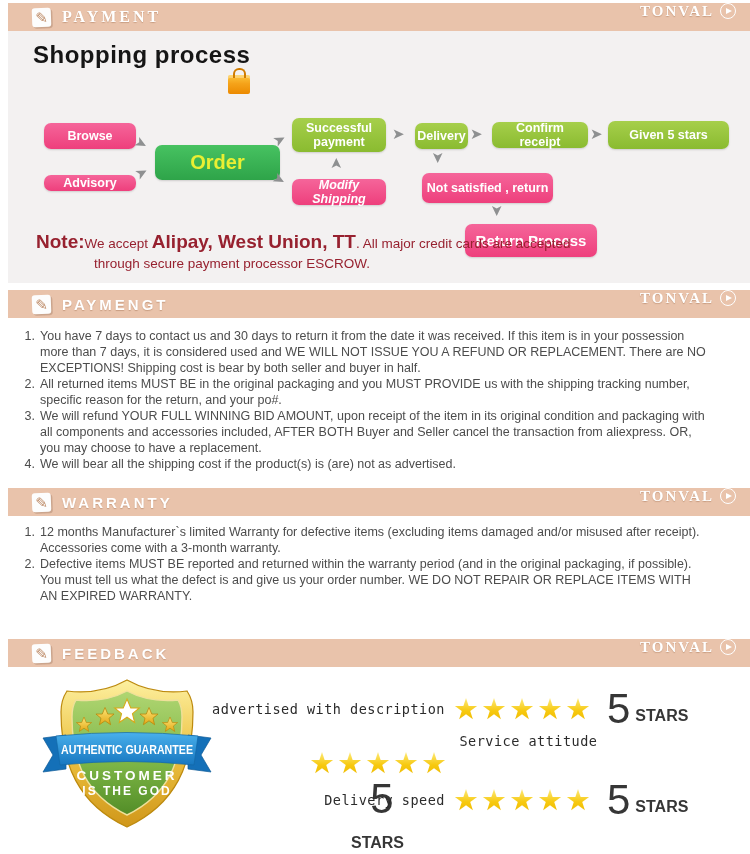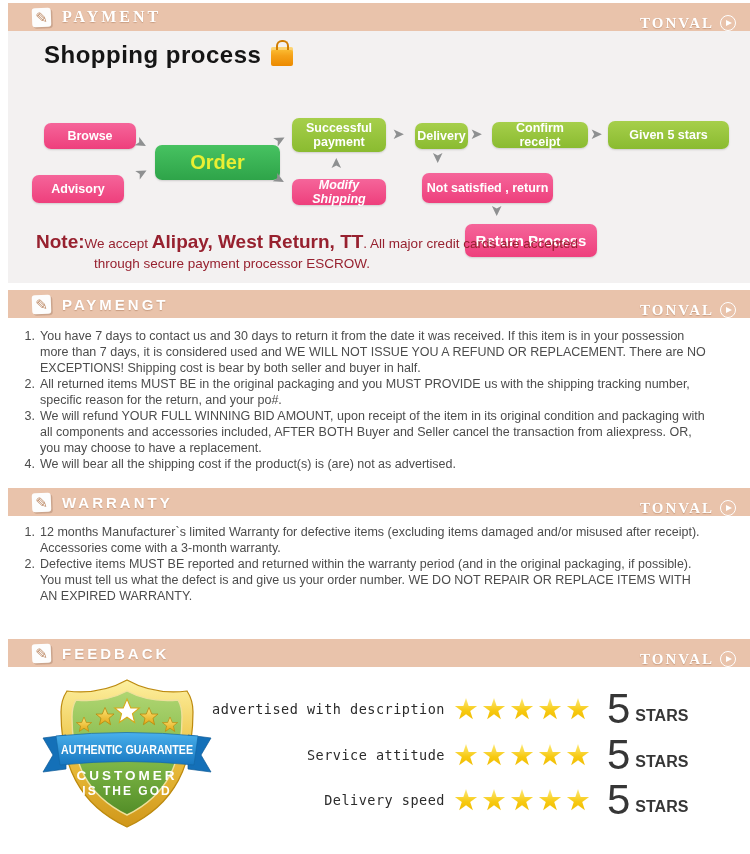--- a/index.html
+++ b/index.html
@@ -9,47 +9,47 @@
   
   .bar{position:absolute;left:8px;right:0;height:28px;background:#e9c3ab;
        display:flex;align-items:center;}
   .note-icon{width:19px;height:19px;background:#fdfdfd;border-radius:3px;
        margin:0 11px 0 24px;display:flex;align-items:center;justify-content:center;
        box-shadow:1.5px 1.5px 0 rgba(150,110,85,.35);transform:rotate(-2deg);flex:none;}
   .note-icon .pencil{font-size:15px;color:#bd8a66;line-height:1;}
   .bar-title{color:#fff;font-size:15px;font-weight:bold;letter-spacing:3px;
        text-shadow:0 1px 1px rgba(160,110,80,.45);}
   .bar-title.serif{font-family:"Liberation Serif", serif;font-size:16px;}
-  .brand{position:absolute;right:14px;top:0;height:40px;display:flex;align-items:center;}
+  .brand{position:absolute;right:14px;top:0;height:40px;display:flex;align-items:flex-start;}
   .brand-text{color:#fff;font-family:"Liberation Serif", serif;font-weight:bold;
        font-size:15px;letter-spacing:2px;text-shadow:0 1px 1px rgba(160,110,80,.45);}
   .play-circle{width:14px;height:14px;border:1.6px solid #fff;border-radius:50%;
        display:inline-flex;align-items:center;justify-content:center;margin-left:6px;flex:none;}
   .play-circle i{display:block;width:0;height:0;border-left:6px solid #fff;
        border-top:3.5px solid transparent;border-bottom:3.5px solid transparent;margin-left:2px;}
 
   #bar1{top:3px;} #bar2{top:290px;} #bar3{top:488px;} #bar4{top:639px;}
 
   
   #panel1{position:absolute;left:8px;top:31px;width:742px;height:252px;background:#f3f1f1;}
-  .sp-title-row{position:absolute;left:36px;top:10px;display:flex;align-items:flex-start;}
+  .sp-title-row{position:absolute;left:25px;top:10px;display:flex;align-items:flex-end;flex-direction:column;}
   .sp-title{font-size:24px;font-weight:900;color:#151515;letter-spacing:0.5px;}
   .bag{display:inline-block;width:22px;height:19px;margin-left:10px;margin-top:6px;position:relative;
        background:linear-gradient(180deg,#fdc63c 0%,#f5a31a 45%,#ec8a00 100%);border-radius:2px;
        box-shadow:inset 0 3px 0 rgba(255,255,255,.3);}
   .bag::before{content:"";position:absolute;left:5px;top:-7px;width:9px;height:8px;
        border:2.5px solid #d07c00;border-bottom:none;border-radius:6px 6px 0 0;}
 
   .fb{position:absolute;border-radius:7px;color:#fff;font-weight:bold;font-size:12.5px;
       display:flex;align-items:center;justify-content:center;text-align:center;line-height:1.15;
       box-shadow:0 1px 2px rgba(0,0,0,.15);padding:1px 2px;box-sizing:border-box;}
   .pink{background:linear-gradient(180deg,#f5659a 0%,#ee3f7c 100%);}
   .lime{background:linear-gradient(180deg,#a6cf4b 0%,#8abb30 100%);}
   #n-browse{left:36px;top:92px;width:92px;height:26px;}
-  #n-advisory{left:24px;top:144px;width:92px;height:28px;}
+  #n-advisory{left:36px;top:144px;width:92px;height:16px;}
   #n-order{left:147px;top:114px;width:125px;height:35px;font-size:20px;color:#e9ef33;
       background:linear-gradient(180deg,#47c261 0%,#2ea449 100%);}
   #n-successful{left:284px;top:87px;width:94px;height:34px;}
   #n-modify{left:284px;top:148px;width:94px;height:26px;font-style:italic;}
   #n-delivery{left:407px;top:92px;width:53px;height:26px;}
   #n-confirm{left:484px;top:91px;width:96px;height:26px;}
   #n-given{left:600px;top:90px;width:121px;height:28px;}
   #n-notsat{left:414px;top:142px;width:131px;height:30px;}
   #n-return{left:457px;top:193px;width:132px;height:33px;font-size:15px;}
 
@@ -74,21 +74,21 @@
   
   .terms{position:absolute;left:18px;width:706px;color:#4c4c4c;font-size:12.5px;line-height:16px;}
   #terms1{top:328px;} #terms2{top:524px;}
   .term{display:flex;}
   .term .num{width:17px;flex:none;text-align:right;margin-right:5px;}
   .term .txt{width:668px;}
 
   
   #badge-wrap{position:absolute;left:40px;top:676px;width:175px;height:162px;}
   .fb-row{position:absolute;left:0;width:750px;height:44px;display:flex;align-items:center;}
-  #fbr0{top:687px;} #fbr1{top:733px;} #fbr2{top:778px;}
+  #fbr0{top:687px;} #fbr1{top:733px;flex-direction:column;} #fbr2{top:778px;}
   .fb-label{width:445px;text-align:right;font-family:"DejaVu Sans Mono", monospace;
       font-size:13.5px;letter-spacing:0.5px;color:#2b2b2b;flex:none;}
   .fb-stars{margin-left:8px;font-size:29px;letter-spacing:2px;line-height:1;flex:none;
       background:linear-gradient(180deg,#fdec82 8%,#f7c90f 55%,#edb700 100%);
       -webkit-background-clip:text;background-clip:text;color:transparent;
       -webkit-text-fill-color:transparent;}
   .fb-score{margin-left:14px;font-size:42px;color:#363636;line-height:1;flex:none;}
   .fb-unit{margin-left:5px;margin-top:14px;font-size:16px;font-weight:bold;color:#363636;flex:none;}
 </style>
 </head>
@@ -131,21 +131,21 @@
     <span class="arr" id="a3">➤</span>
     <span class="arr" id="a4">➤</span>
     <span class="arr" id="a5">➤</span>
     <span class="arr" id="a6">➤</span>
     <span class="arr" id="a7">➤</span>
     <span class="arr" id="a8">➤</span>
     <span class="arr" id="a9">➤</span>
     <span class="arr" id="a10">➤</span>
 
     <div class="note">
-      <span class="n-label">Note:</span><span class="n-small">We accept </span><span class="n-big">Alipay, West Return, TT</span><span class="n-small">. All major credit cards are accepted</span>
+      <span class="n-label">Note:</span><span class="n-small">We accept </span><span class="n-big">Alipay, West Union, TT</span><span class="n-small">. All major credit cards are accepted</span>
       <div class="n-line2 n-small">through secure payment processor ESCROW.</div>
     </div>
   </div>
 
   <div class="bar" id="bar2">
     <span class="note-icon">
         <span class="pencil">✎</span>
       </span>
     <span class="bar-title">PAYMENGT</span>
     <span class="brand">

